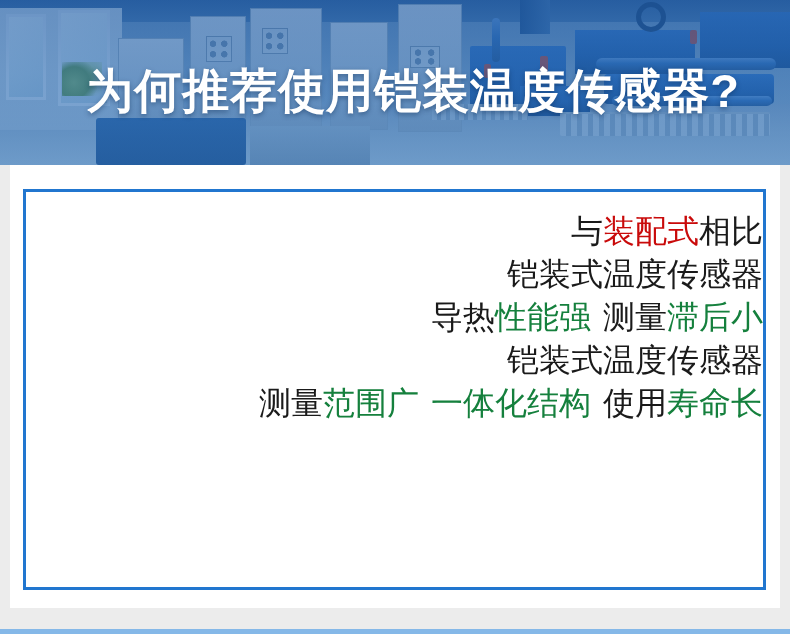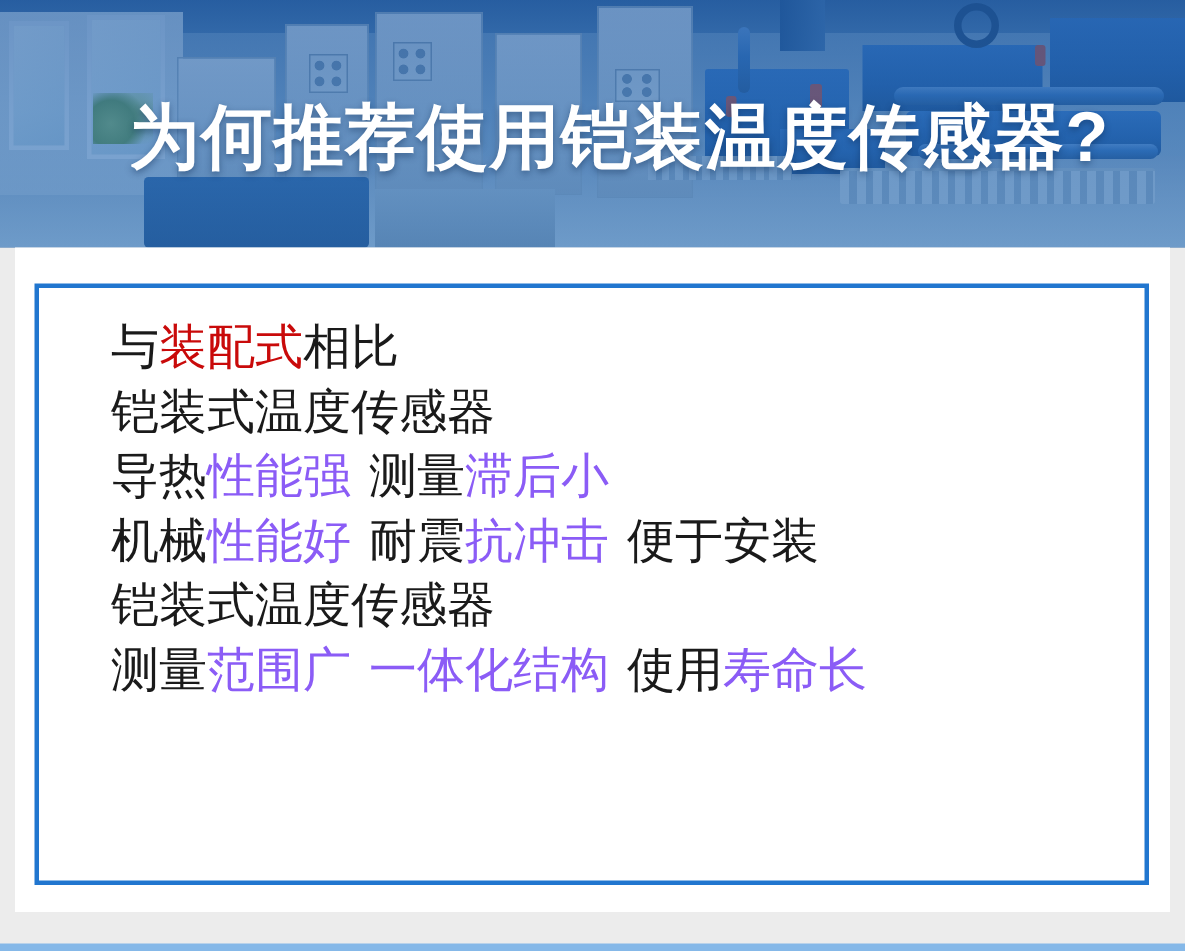--- a/index.html
+++ b/index.html
@@ -137,32 +137,32 @@
     left:13px; top:24px;
     width:743px; height:401px;
     border:3px solid #2176cf;
     background:#ffffff;
   }
 
   .lines {
     position:absolute;
     left:0; right:0;
     top:18px;
-    text-align:left;
+    text-align:right;
     margin-left:48px;
   }
   .line {
     font-size:32px;
     line-height:43px;
     color:#1a1a1a;
     white-space:nowrap;
     font-weight:normal;
   }
   .red  { color:#c90a0a; }
-  .blue { color:#8b5cf6; }
+  .blue { color:#15803d; }
   .sp   { display:inline-block; width:12px; }
 
   
   .gray-band {
     position:absolute; left:0; top:608px;
     width:790px; height:21px;
     background:#ececec;
   }
   .blue-band {
     position:absolute; left:0; top:629px;
@@ -222,21 +222,20 @@
 
     <div class="banner-title">为何推荐使用铠装温度传感器?</div>
   </div>
 
   <div class="card">
     <div class="frame">
       <div class="lines" id="lines">
           <div class="line"><span class="">与</span><span class="red">装配式</span><span class="">相比</span></div>
           <div class="line"><span class="">铠装式温度传感器</span></div>
           <div class="line"><span class="">导热</span><span class="blue">性能强</span><span class="sp"></span><span class="">测量</span><span class="blue">滞后小</span></div>
-          <div class="line"><span class="">机械</span><span class="blue">性能好</span><span class="sp"></span><span class="">耐震</span><span class="blue">抗冲击</span><span class="sp"></span><span class="">便于安装</span></div>
           <div class="line"><span class="">铠装式温度传感器</span></div>
           <div class="line"><span class="">测量</span><span class="blue">范围广</span><span class="sp"></span><span class="blue">一体化结构</span><span class="sp"></span><span class="">使用</span><span class="blue">寿命长</span></div>
         </div>
     </div>
   </div>
 
   <div class="gray-band"></div>
   <div class="blue-band"></div>
 
 </div>

